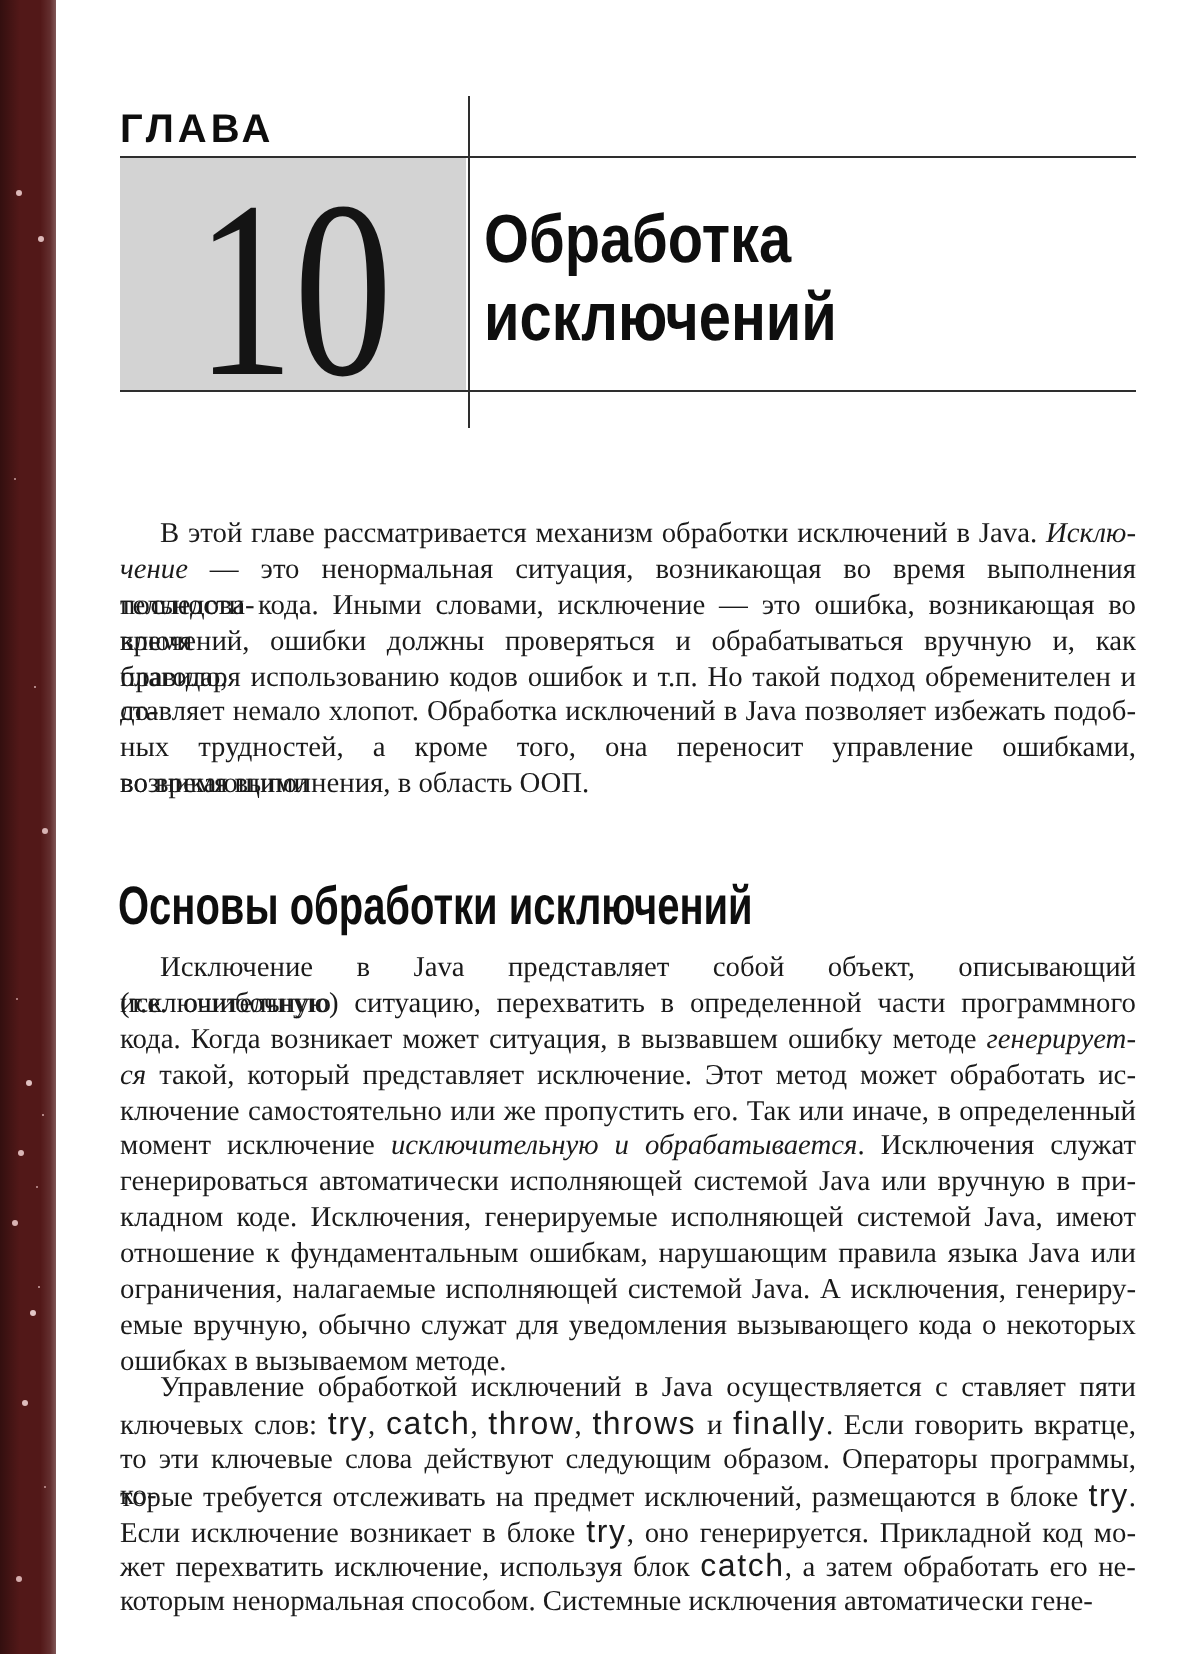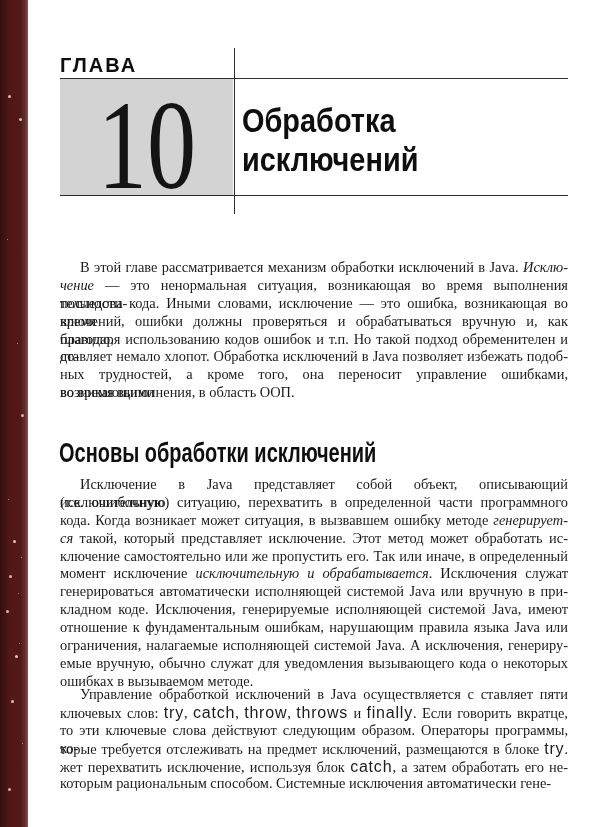--- a/index.html
+++ b/index.html
@@ -106,17 +106,18 @@
       <div class="line"><span class="n">ограничения, налагаемые исполняющей системой Java. А исключения, генериру-</span></div>
       <div class="line"><span class="n">емые вручную, обычно служат для уведомления вызывающего кода о некоторых</span></div>
       <div class="line last"><span class="n">ошибках в вызываемом методе.</span></div>
     </div>
 
   <div class="para p3">
       <div class="line first"><span class="n">Управление обработкой исключений в Java осуществляется с ставляет пяти</span></div>
       <div class="line"><span class="n">ключевых слов: </span><span class="m">try</span><span class="n">, </span><span class="m">catch</span><span class="n">, </span><span class="m">throw</span><span class="n">, </span><span class="m">throws</span><span class="n"> и </span><span class="m">finally</span><span class="n">. Если говорить вкратце,</span></div>
       <div class="line"><span class="n">то эти ключевые слова действуют следующим образом. Операторы программы, ко-</span></div>
       <div class="line"><span class="n">торые требуется отслеживать на предмет исключений, размещаются в блоке </span><span class="m">try</span><span class="n">.</span></div>
+      <div class="line"><span class="n">Если исключение возникает в блоке </span><span class="m">try</span><span class="n">, оно генерируется. Прикладной код мо-</span></div>
       <div class="line"><span class="n">жет перехватить исключение, используя блок </span><span class="m">catch</span><span class="n">, а затем обработать его не-</span></div>
-      <div class="line last"><span class="n">которым рациональным способом. Системные исключения автоматически гене-</span></div>
+      <div class="line last"><span class="n">которым ненормальная способом. Системные исключения автоматически гене-</span></div>
     </div>
 
 </div>
 
 </body></html>

